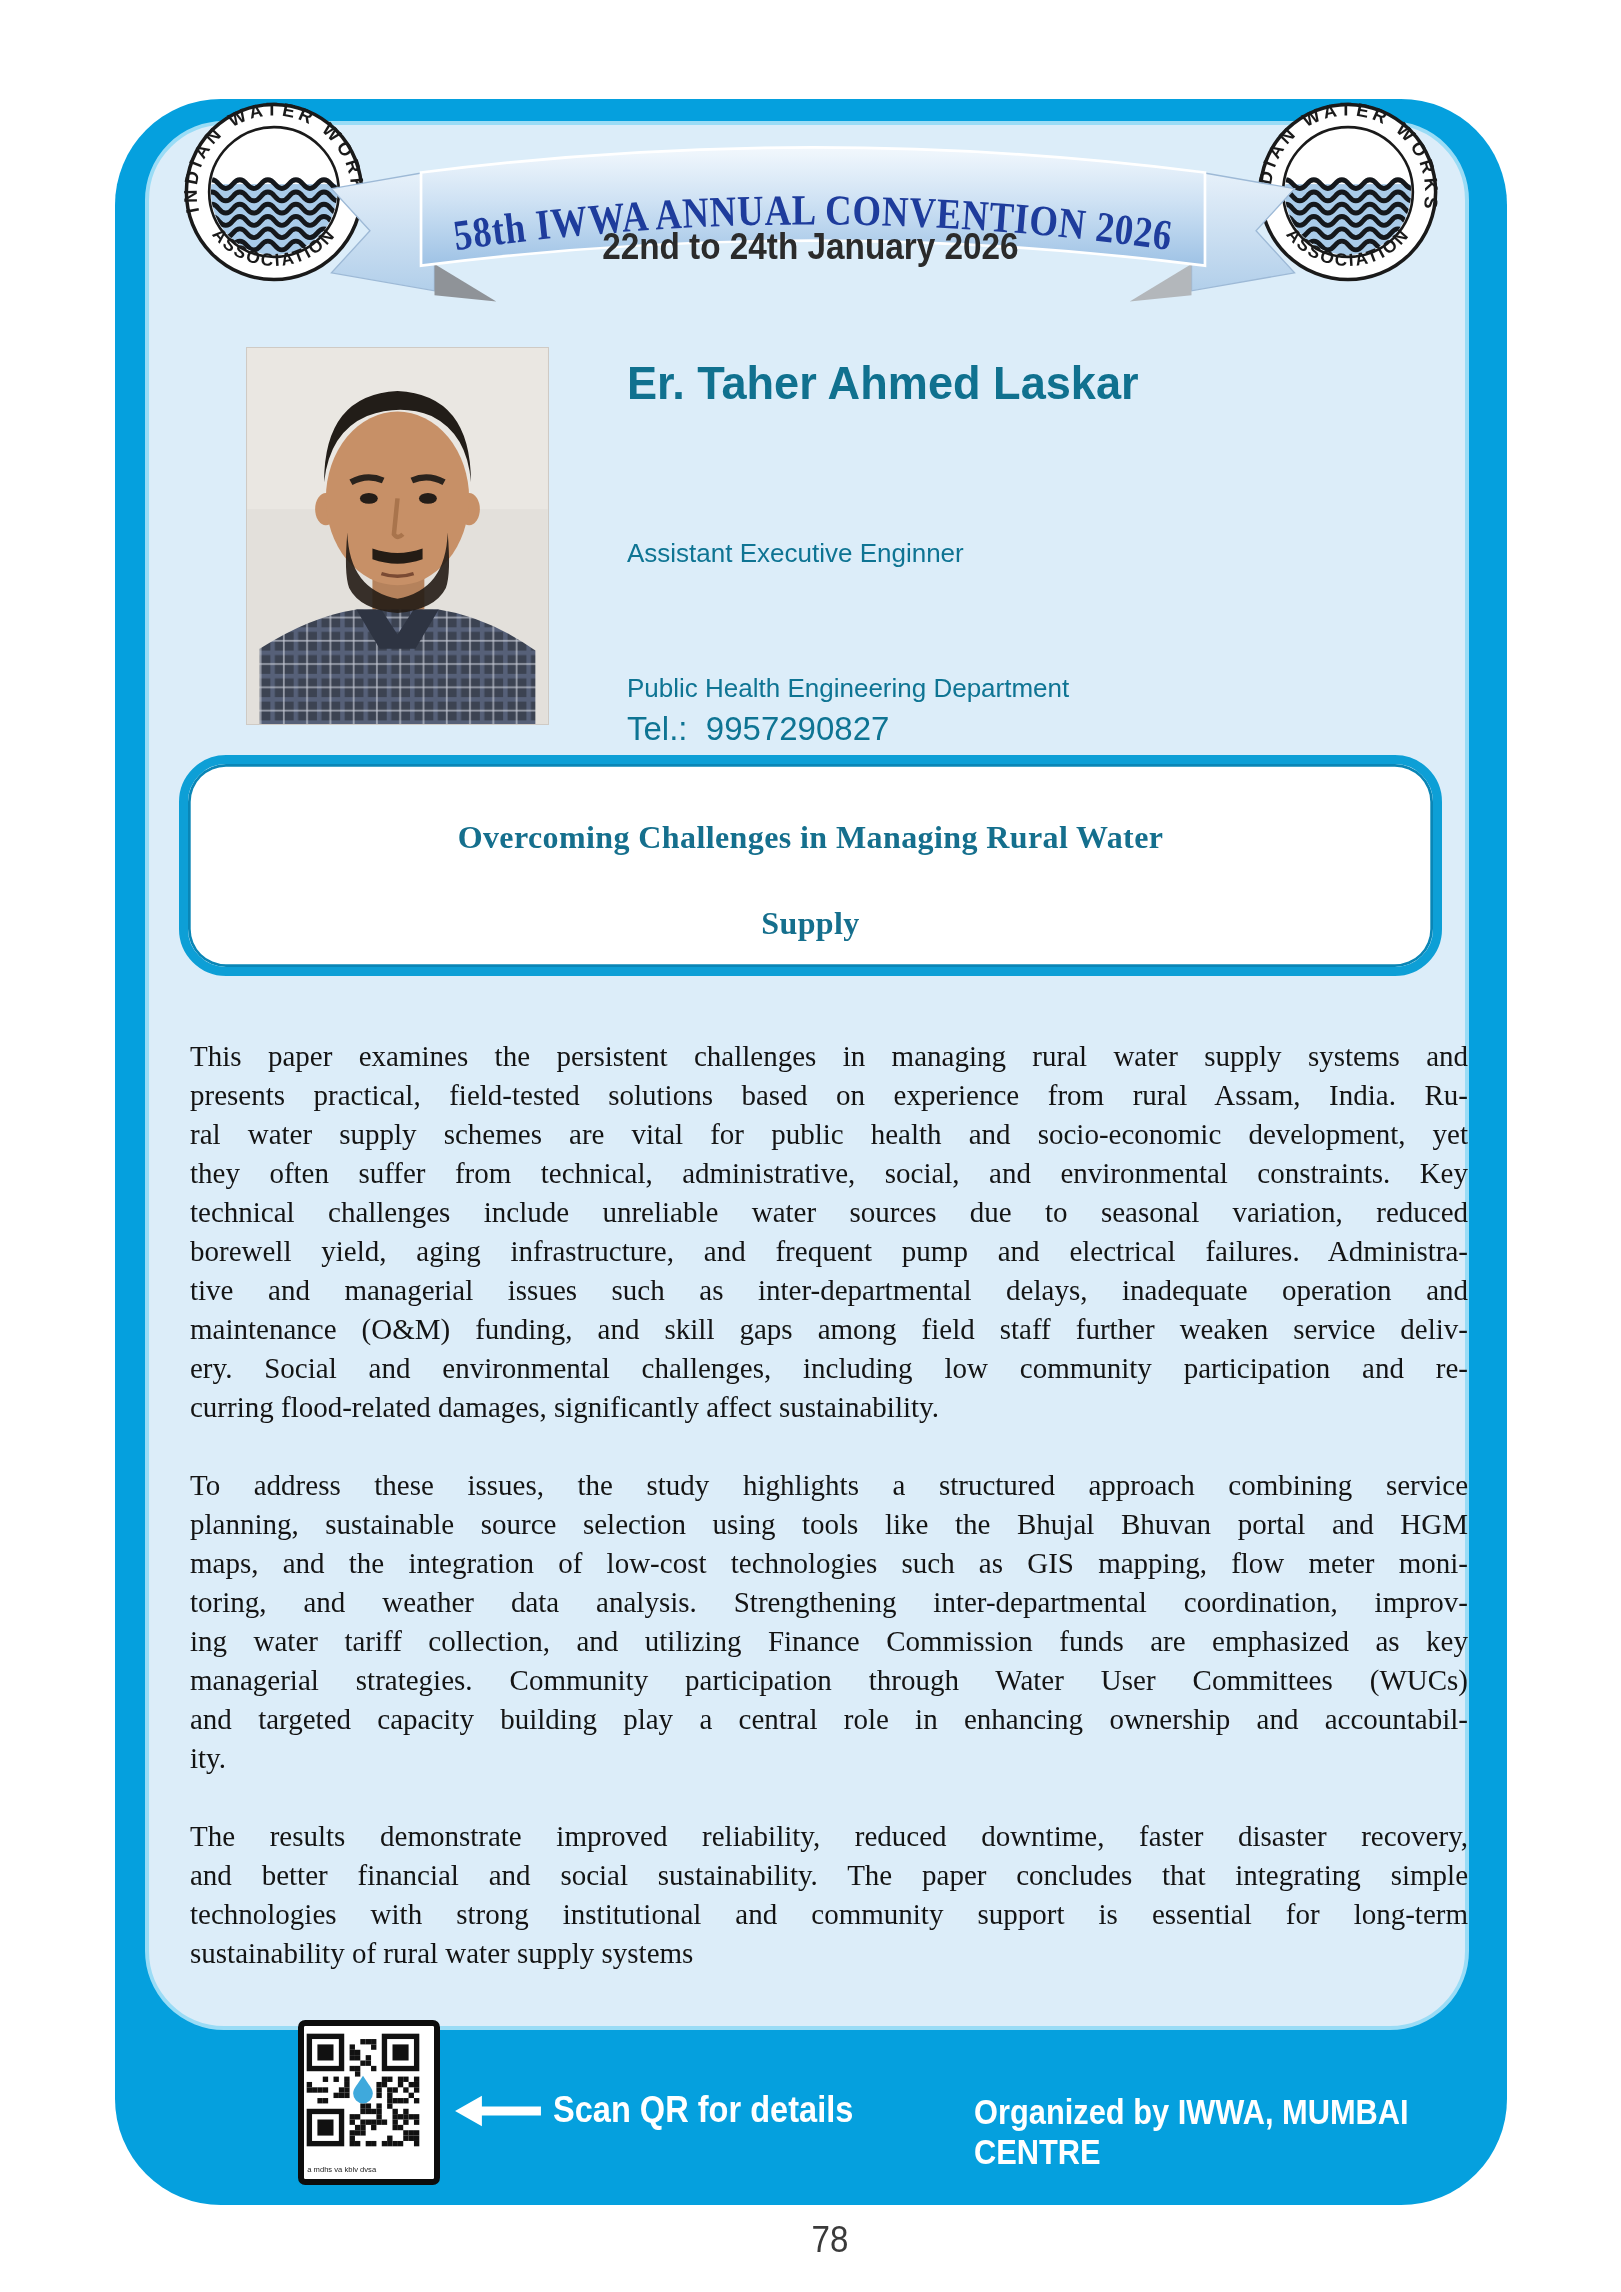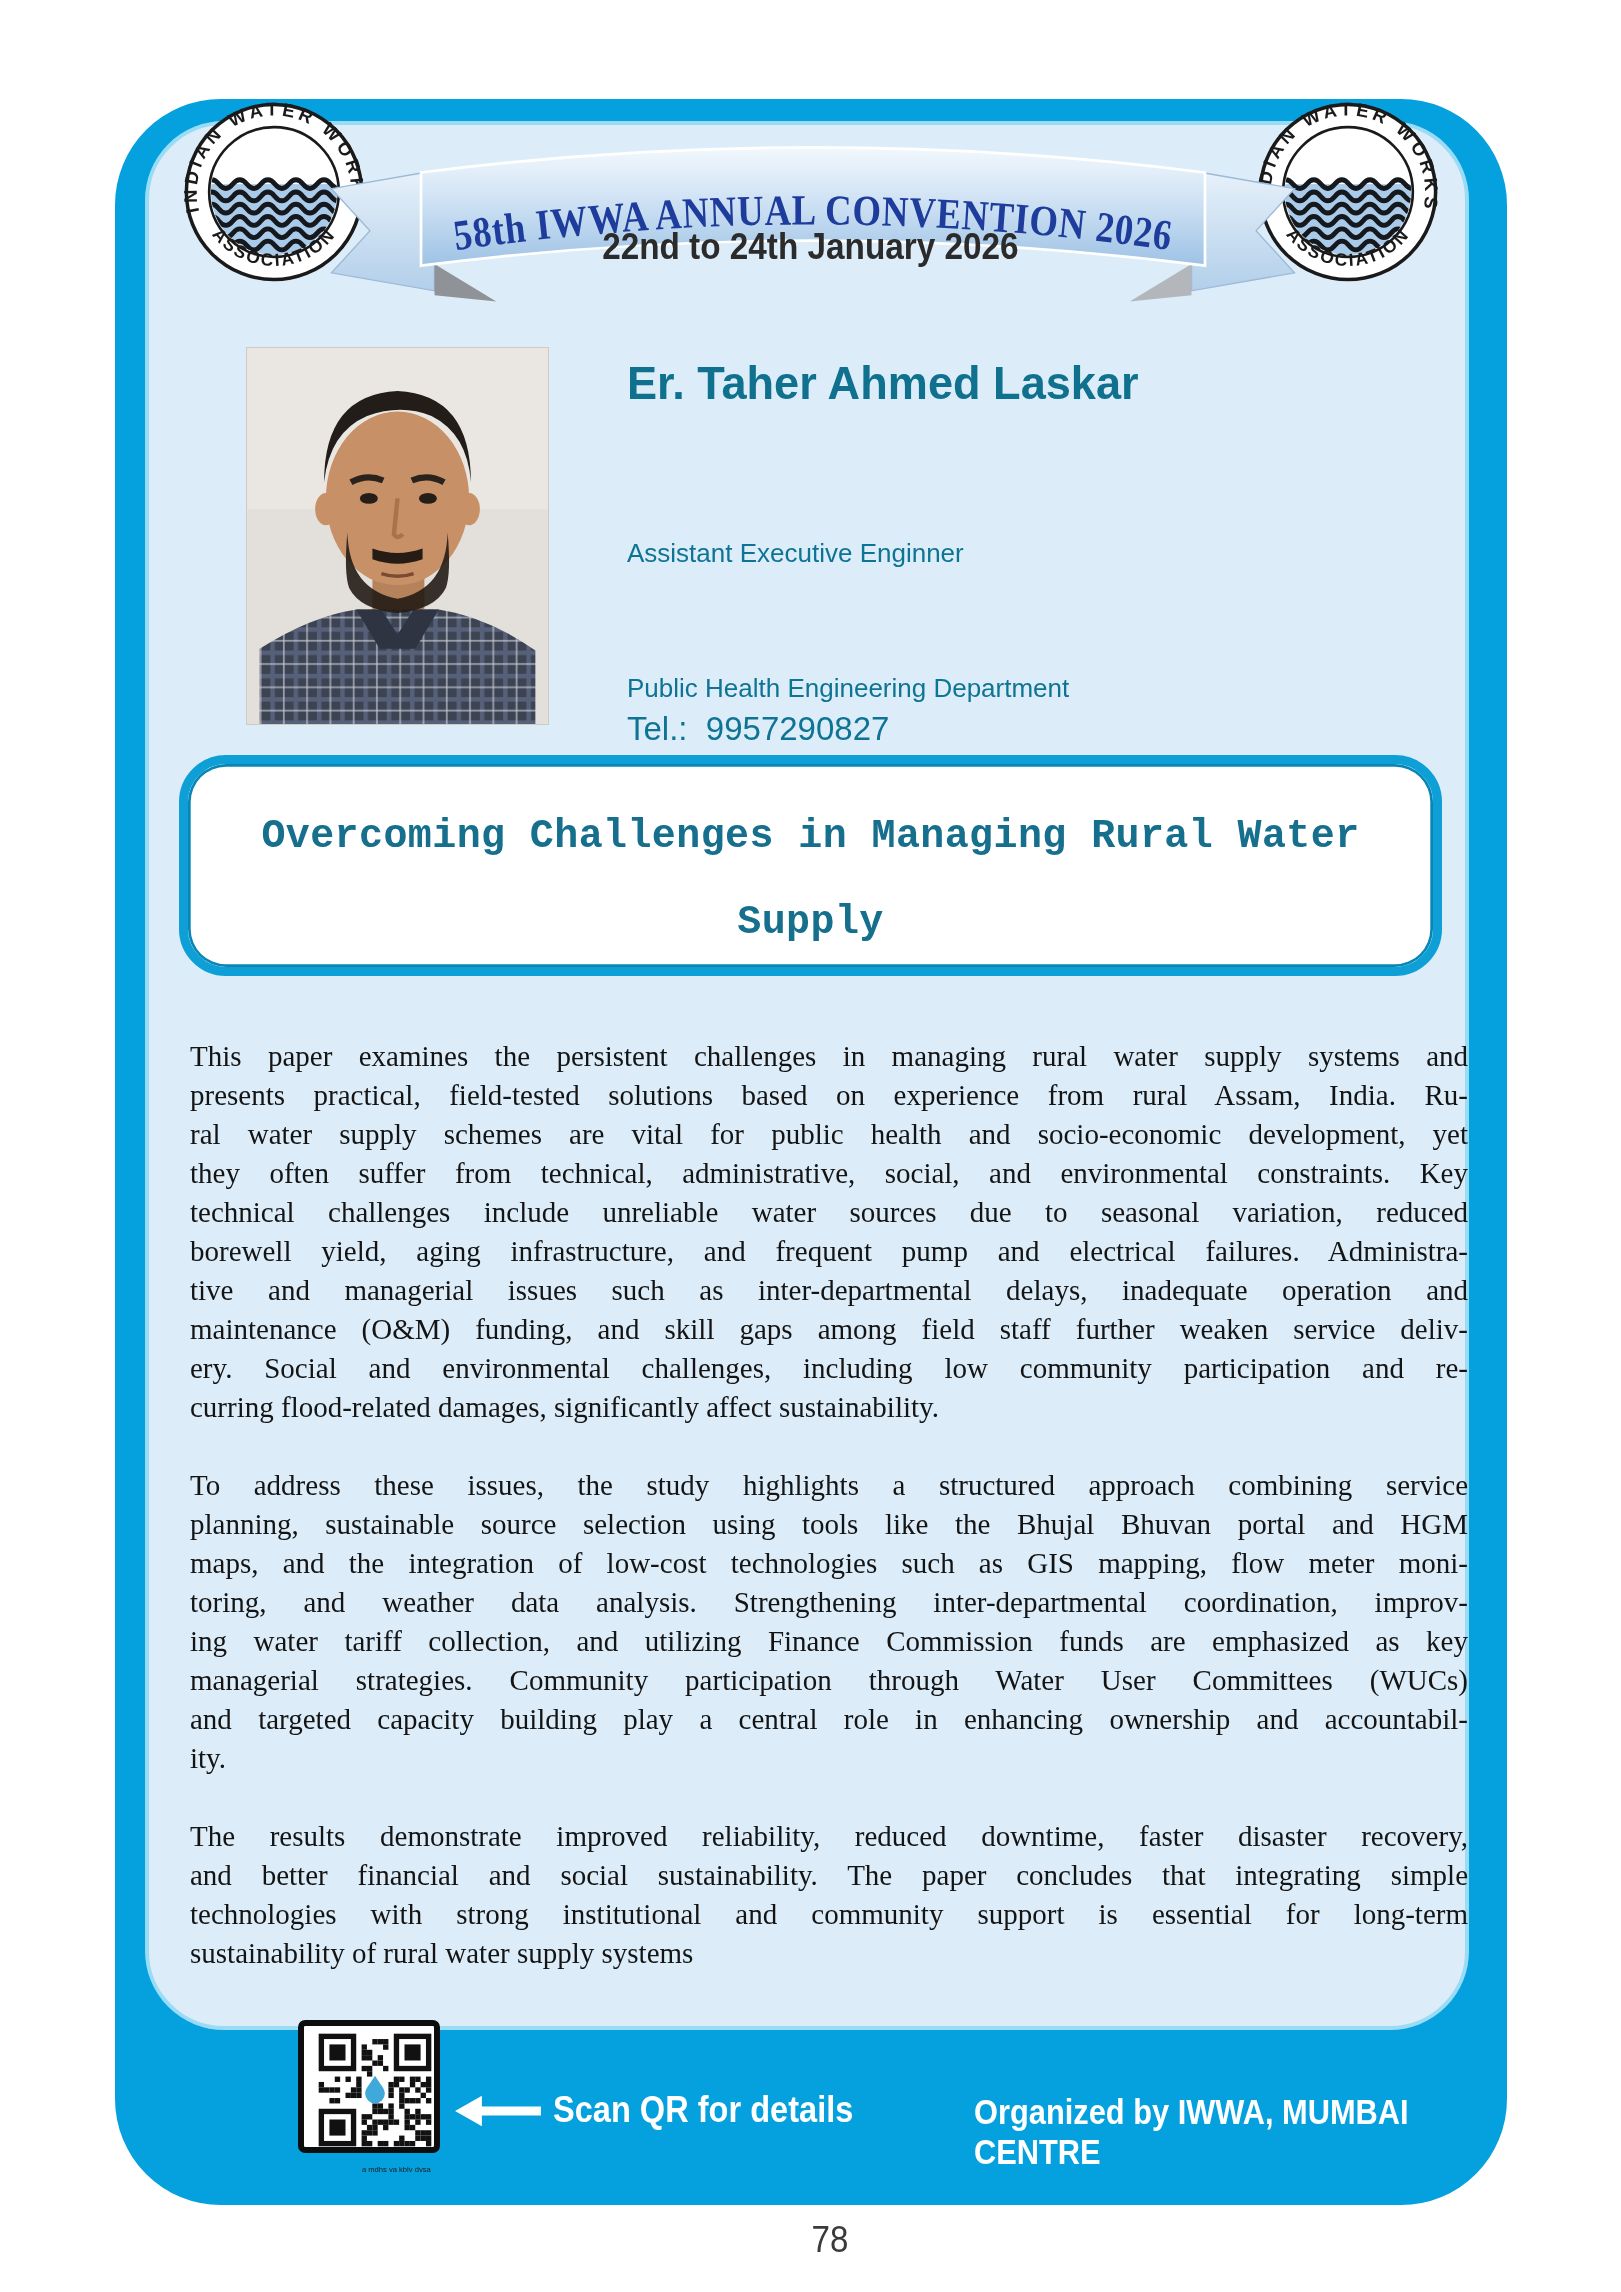--- a/index.html
+++ b/index.html
@@ -23,31 +23,31 @@
   .photo{position:absolute;left:246px;top:347px;border:0.9px solid #cfcac4;}
   .name{position:absolute;left:627px;top:355px;font-size:47px;font-weight:bold;color:#10718f;}
   .name span{display:inline-block;transform:scaleX(.96);transform-origin:left;}
   .affil{position:absolute;left:627px;top:441px;font-size:26px;color:#0e7493;line-height:45px;white-space:pre;}
   .contact{position:absolute;left:627px;top:611px;font-size:33px;color:#0e7493;line-height:47px;white-space:pre;}
   
   .title-box{position:absolute;left:179px;top:755px;width:1263px;height:221px;background:#ffffff;
              border:9px solid #0d9fd6;border-radius:47px;box-sizing:border-box;
              box-shadow:inset 0 0 0 2.7px #0a86b6;}
   .title-text{position:absolute;left:0;top:30px;width:100%;text-align:center;
-              font-family:Liberation Mono, monospace;font-weight:bold;font-size:40px;
+              font-family:Liberation Serif, serif;font-weight:bold;font-size:32px;
               color:#156f8d;line-height:86px;letter-spacing:0.4px;}
   
   .abstract{position:absolute;left:150px;top:1037px;width:1318px;
             font-family:"Liberation Serif",serif;font-size:29px;color:#141414;}
   .abs-para{margin:0 0 39px 0;}
   .abs-line{height:39px;line-height:39px;text-align:justify;text-align-last:justify;white-space:nowrap;padding-left:40px;}
   .abs-line.last{text-align-last:left;}
   
-  .qr-box{position:absolute;left:298px;top:2020px;width:142px;height:133px;background:#ffffff;
-          border:6.3px solid #0d0d0d;border-radius:7.2px;box-sizing:border-box;text-align:right;}
+  .qr-box{position:absolute;left:298px;top:2020px;width:142px;height:165px;background:#ffffff;
+          border:6.3px solid #0d0d0d;border-radius:7.2px;box-sizing:border-box;text-align:left;}
   .qr-caption{margin-top:12.5px;font-size:8px;color:#1c1c1c;letter-spacing:0;transform:scaleX(.95);}
   .scan-arrow{position:absolute;left:453px;top:2094px;}
   .scan-text{position:absolute;left:553px;top:2089px;font-size:37px;font-weight:bold;color:#ffffff;}
   .scan-text span,.organizer span{display:inline-block;transform:scaleX(.88);transform-origin:left;}
   .organizer{position:absolute;left:942px;top:2092px;font-size:35px;font-weight:bold;color:#ffffff;margin-left:32px;}
   .page-number{position:absolute;left:0;top:2219px;width:1621px;text-align:center;
                font-size:36px;color:#3a3a3a;margin-left:20px;}
   .page-number span{display:inline-block;transform:scaleX(.92);}
   svg text{font-family:"Liberation Sans",sans-serif;}
   .serif-text{font-family:"Liberation Serif",serif;}

